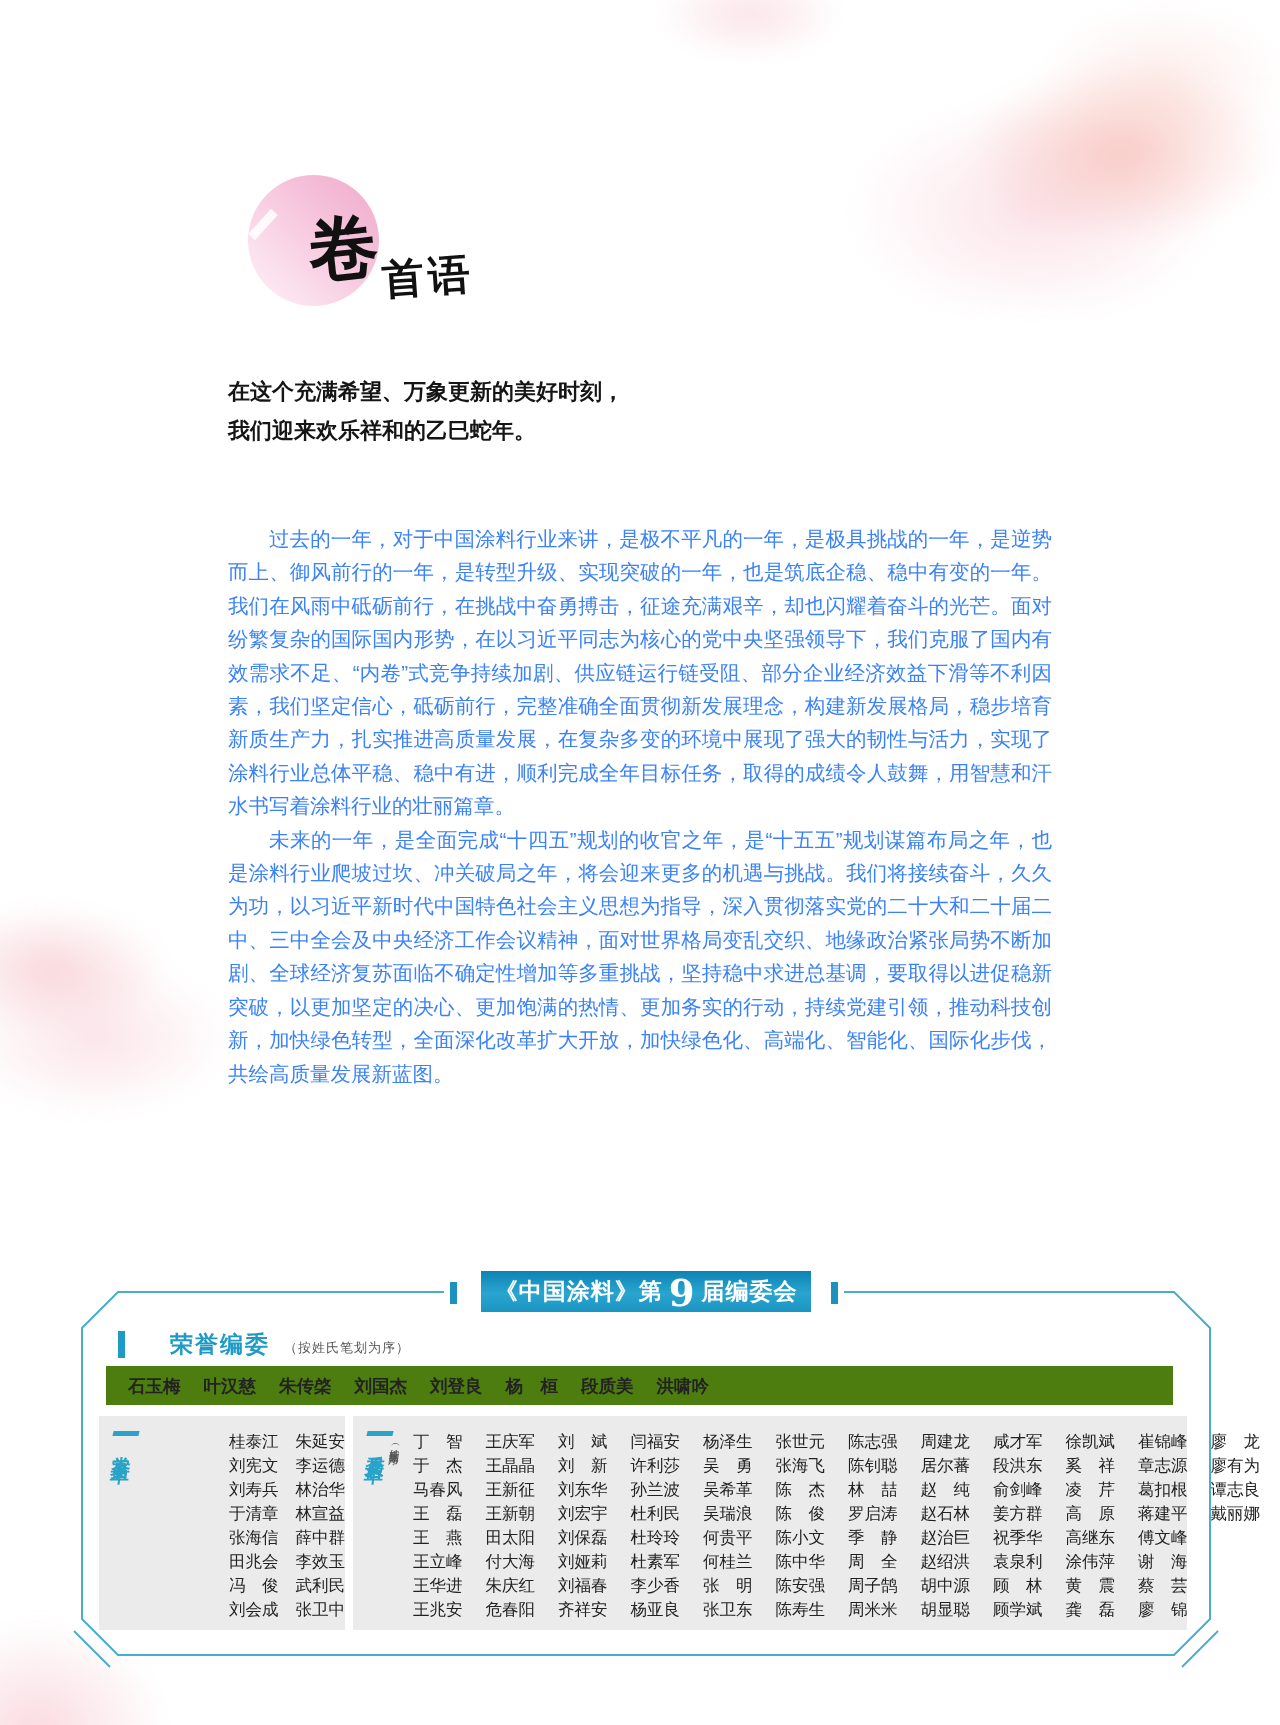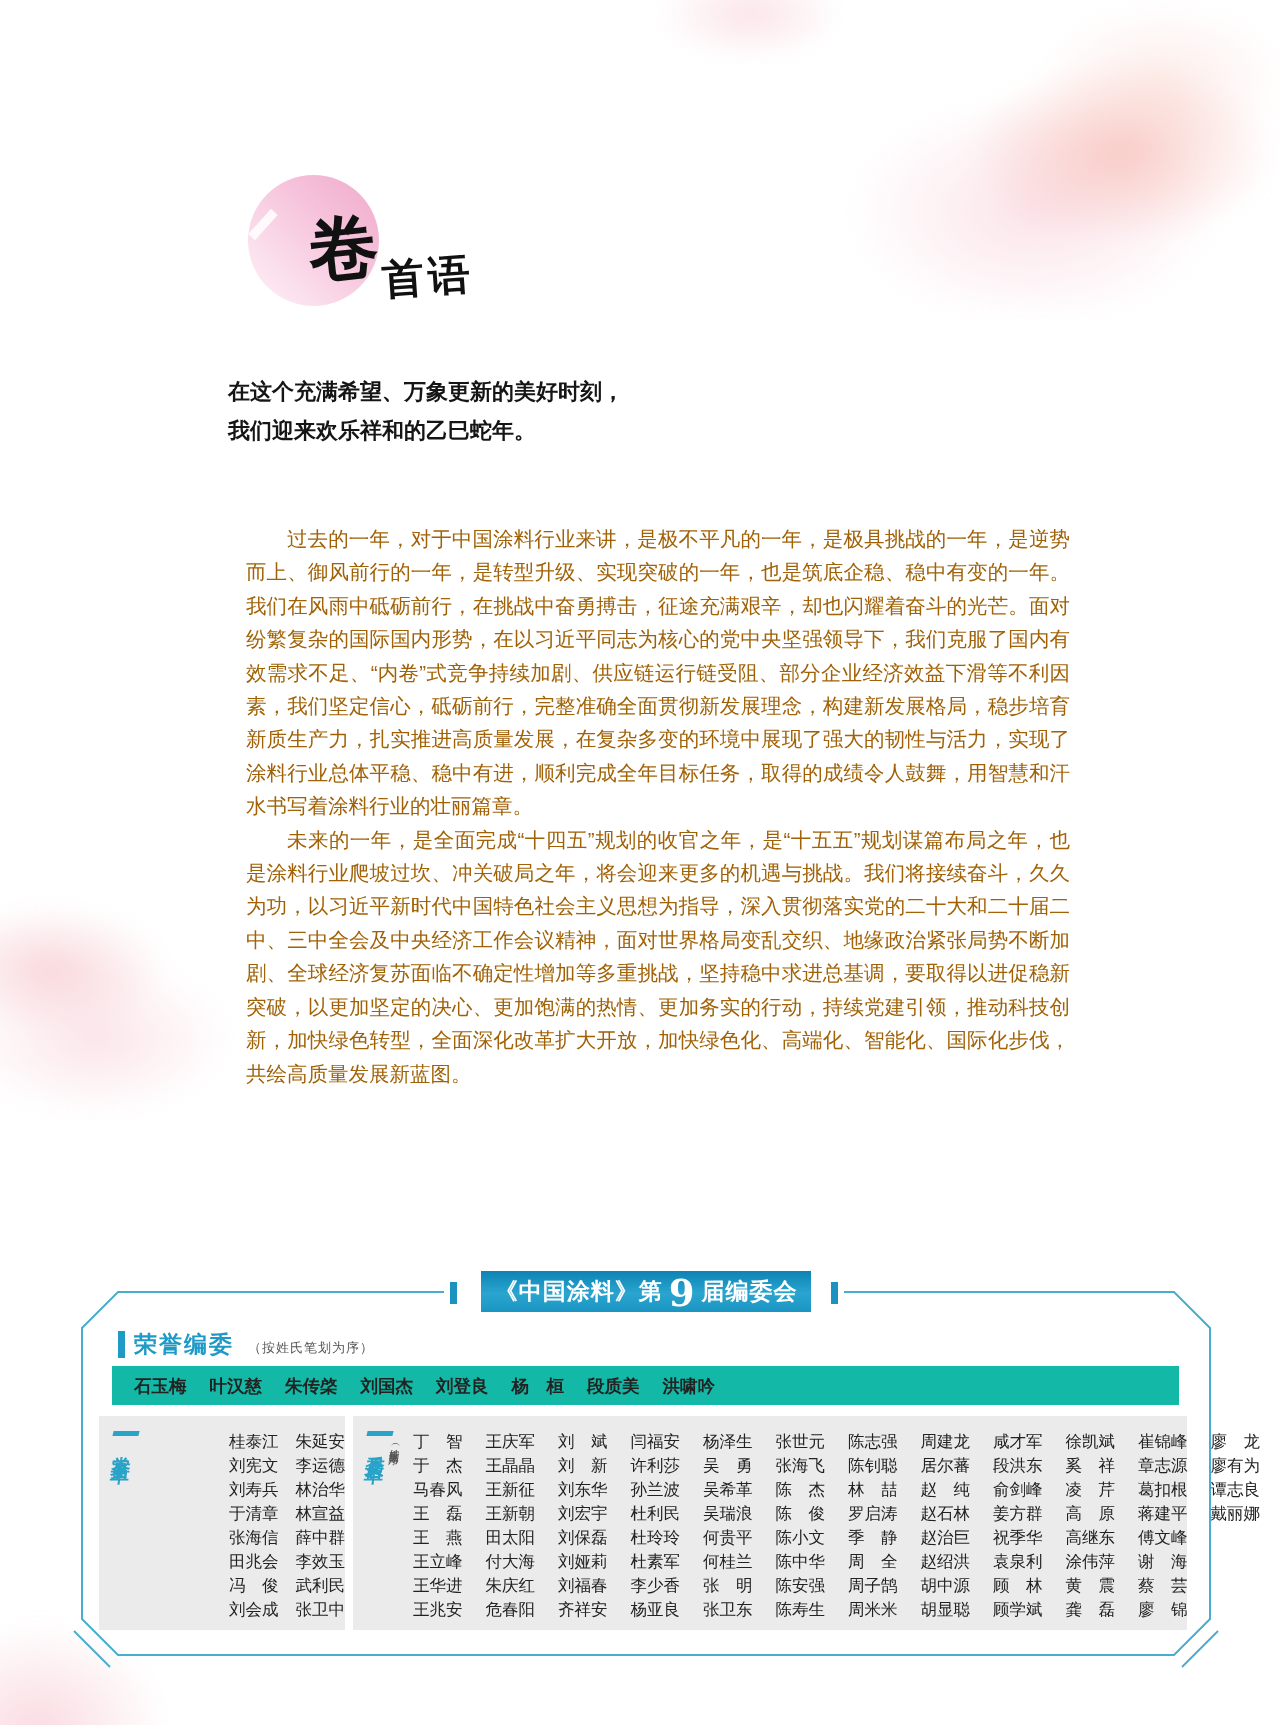--- a/index.html
+++ b/index.html
@@ -51,44 +51,44 @@
   }
   .masthead-rest{
     position:absolute;left:142px;top:88px;font-family:"DejaVu Serif",serif;
     font-size:42px;font-weight:bold;line-height:1;letter-spacing:4px;
     transform:rotate(-4deg);color:#111;
   }
   
   .intro{position:absolute;left:228px;top:372px;width:680px;
     font-size:22px;font-weight:bold;line-height:39px;color:#151515;}
   .article{position:absolute;left:228px;top:522px;width:824px;
-    font-size:20.5px;line-height:33.4px;text-align:justify;color:#a16207;margin-left:18px;}
+    font-size:20.5px;line-height:33.4px;text-align:justify;color:#3b82f6;}
   .article p{margin:0;text-indent:2em;}
   
   .committee{position:absolute;left:82px;top:1271px;width:1128px;height:395px;}
   .committee svg.frame{position:absolute;left:0;top:0;overflow:visible;}
   .banner{
     position:absolute;left:50%;top:0;transform:translateX(-50%);
     width:330px;height:41px;display:flex;align-items:center;justify-content:center;
     background:linear-gradient(180deg,#0d83b4 0%,#2aa5cf 55%,#1b94c2 100%);
     color:#fff;font-weight:bold;font-size:23px;letter-spacing:1px;white-space:nowrap;
   }
   .banner .big-num{
     font-family:"DejaVu Serif",serif;font-size:37px;font-weight:bold;
     margin:0 6px;transform:translateY(1px);
   }
   .banner-tick{position:absolute;top:11px;width:7px;height:22px;background:#1b92c0;}
   .banner-tick.left{left:368px;} .banner-tick.right{left:749px;}
   
   .hon-title-row{position:absolute;left:36px;top:58px;display:flex;align-items:center;}
   .hon-bar{width:7px;height:27px;background:#1f9ac6;margin-right:9px;}
-  .hon-title{color:#1f9ac6;font-size:23px;font-weight:bold;letter-spacing:2px;}
+  .hon-title{color:#1f9ac6;font-size:23px;font-weight:bold;letter-spacing:2px;margin-left:36px;}
   .hon-note{font-size:13px;color:#555;margin-left:14px;letter-spacing:1px;transform:translateY(3px);}
   .hon-names{
-    position:absolute;left:30px;top:95px;width:1067px;height:39px;background:#14b8a6;
+    position:absolute;left:24px;top:95px;width:1067px;height:39px;background:#4d7c0f;
     display:flex;align-items:center;gap:23px;padding-left:22px;box-sizing:border-box;
     font-weight:bold;font-size:17.5px;
   }
   
   .gray-box{position:absolute;top:145px;height:214px;background:#ebebeb;box-sizing:border-box;
     display:flex;align-items:flex-start;padding-top:13px;}
   .box-standing{left:17px;width:246px;justify-content:space-between;}
   .box-members{left:271px;width:834px;}
   .vlabel-wrap{display:flex;flex-direction:column;align-items:flex-start;margin:2px 10px 0 14px;}
   .vlabel-dash{width:26px;height:5px;background:#29a3c8;margin-bottom:4px;transform:skewX(-14deg);}

